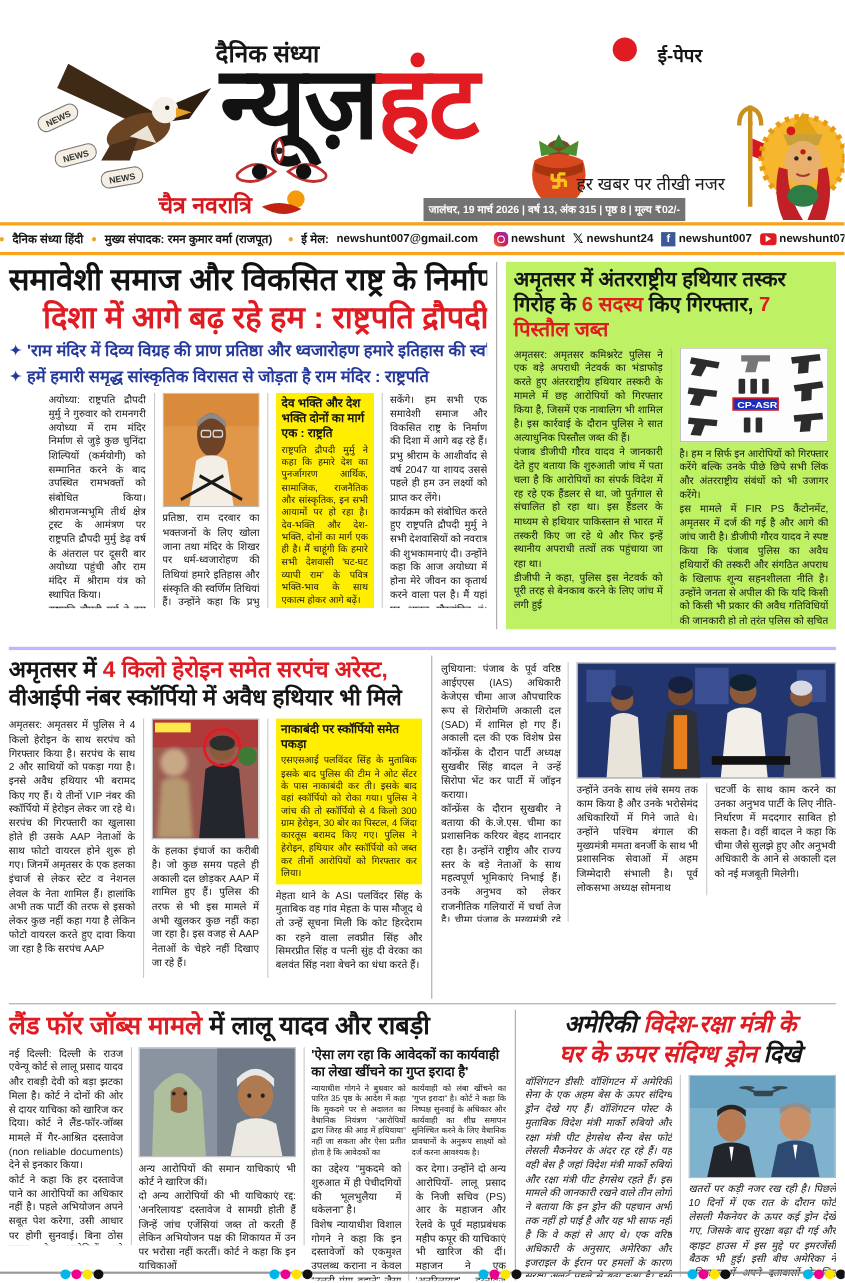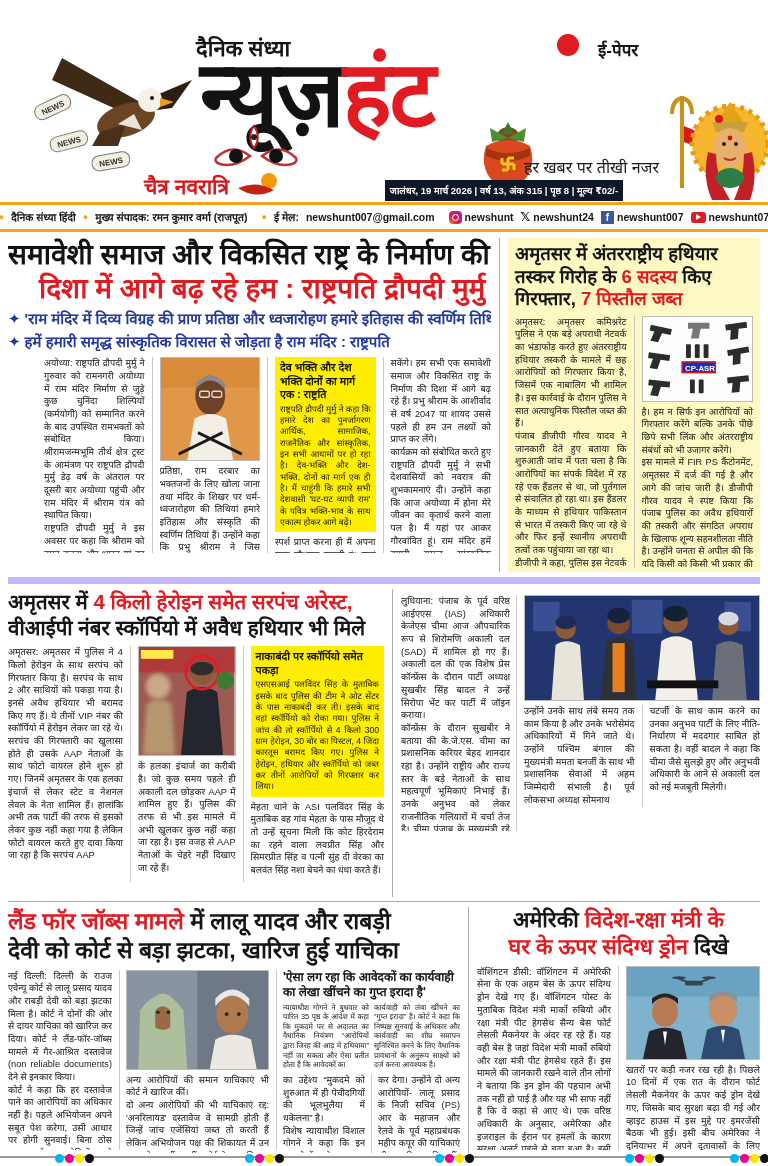--- a/index.html
+++ b/index.html
@@ -15,21 +15,21 @@
   .ed-label { position:absolute; left:196px; top:32px; font-size:22px; font-weight:900; }
   .title-row { position:absolute; left:200px; top:48px; white-space:nowrap; line-height:1; }
   .t-black { font-size:92px; font-weight:900; color:#121212; letter-spacing:-2px; }
   .t-red   { font-size:92px; font-weight:900; color:#e01b22; letter-spacing:-2px; }
   .red-dot { position:absolute; left:557px; top:34px; width:22px; height:22px; border-radius:50%; background:#e01b22; }
   .epaper { position:absolute; left:598px; top:38px; font-size:17px; font-weight:900; }
   .durga-face { position:absolute; left:212px; top:124px; }
   .festival { position:absolute; left:144px; top:172px; font-size:21px; font-weight:900; color:#d6171c; }
   .kalash { position:absolute; left:468px; top:112px; }
   .tagline { position:absolute; left:524px; top:156px; font-size:16px; font-weight:400; color:#1a1a1a; white-space:nowrap; }
-  .dateline { position:absolute; left:385px; top:180px; width:238px; height:21px; background:#0f172a; color:#fff;
+  .dateline { position:absolute; left:385px; top:180px; width:238px; height:21px; background:#737373; color:#fff;
               font-size:9.5px; font-weight:700; display:flex; align-items:center; justify-content:center; white-space:nowrap; overflow:hidden; }
   .goddess { position:absolute; right:0px; top:92px; }
   
   .infobar {
     height:30px; border-top:3px solid #f7a41c; border-bottom:3px solid #f7a41c;
     display:flex; align-items:center; justify-content:center; gap:7px;
     font-size:10.5px; font-weight:700; white-space:nowrap; overflow:hidden;
   }
   .infobar .sep { width:1px; height:16px; background:#9a9a9a; }
   .dot-o { color:#f7a41c; font-size:9px; }
@@ -37,40 +37,40 @@
   .ig-ic { width:13px; height:13px; border-radius:4px; background:linear-gradient(45deg,#f09433,#dc2743,#bc1888,#8a3ab9); position:relative; }
   .ig-ic::after { content:""; position:absolute; inset:3px; border:1.4px solid #fff; border-radius:50%; }
   .x-ic { font-weight:900; font-size:12px; color:#000; }
   .fb-ic { width:13px; height:13px; background:#3b5998; color:#fff; font-weight:900; font-size:10px; display:flex; align-items:center; justify-content:center; }
   .yt-ic { width:15px; height:11px; background:#e01b22; border-radius:3px; position:relative; }
   .yt-ic::after { content:""; position:absolute; left:5px; top:2.5px; border-left:5px solid #fff; border-top:3px solid transparent; border-bottom:3px solid transparent; }
   
   main { padding:6px 8px 0 8px; }
   .sec { display:flex; gap:8px; }
   .sec1 { height:334px; }
-  .sec2 { height:320px; border-top:7px solid #c4b5fd; padding-top:5px; margin-top:5px;justify-content:center; }
+  .sec2 { height:320px; border-top:3px solid #c4b5fd; padding-top:5px; margin-top:16px;justify-content:center; }
   .sec3 { height:252px; border-top:1px solid #a8a8a8; padding-top:5px; margin-top:4px; }
   .vrule { width:1px; background:#a8a8a8; }
   .txt { font-size:9.2px; line-height:1.38; text-align:justify; white-space:pre-line; overflow:hidden; }
   .cols { display:flex; gap:7px; overflow:hidden; }
   .col { flex:1; overflow:hidden; }
   .col + .col { border-left:1px solid #c9c9c9; padding-left:7px; }
   
   .artA { flex:1; overflow:hidden; }
   .hA1 { font-size:28px; font-weight:900; line-height:1.2; color:#121212; white-space:nowrap; }
   .hA2 { font-size:28px; font-weight:900; line-height:1.2; color:#e01b22; white-space:nowrap;margin-left:31px; }
   .subhead { color:#24399b; font-size:15px; font-weight:800; margin-top:3px; white-space:nowrap; overflow:hidden; }
   .subhead .star { color:#24399b; margin-right:4px; }
   .artA .cols { height:196px; margin-top:6px;margin-left:36px; }
   .photo { width:100%; border:1px solid #bbb; overflow:hidden; position:relative; display:block; }
   .ybox { background:#ffee00; padding:4px 5px; overflow:hidden; }
   .ybox-title { font-size:10.8px; font-weight:900; line-height:1.25; margin-bottom:2px; }
   .ybox-body { font-size:8.6px; line-height:1.32; text-align:justify; }
   
-  .artB { width:252px; background:#fef9c3; padding:5px 7px; overflow:hidden; }
+  .artB { width:300px; background:#bef264; padding:5px 7px; overflow:hidden; }
   .hB { font-size:18.5px; font-weight:900; line-height:1.22; }
   .hB .r { color:#e01b22; }
   .artB .cols { height:252px; margin-top:5px; }
   
   .artC { width:376px; overflow:hidden; }
   .hC { font-size:20.5px; font-weight:900; line-height:1.25; }
   .hC .r { color:#e01b22; }
   .banner-blue { background:#24399b; color:#fdfbe0; font-size:13.5px; font-weight:800; text-align:center;
                  padding:2px 4px; margin-top:4px; white-space:nowrap; overflow:hidden; }
   .banner-red  { background:#d6171c; color:#fff; font-size:13.5px; font-weight:800; text-align:center;
@@ -94,21 +94,21 @@
   .artE .c1 { width:104px; }
   .artE .mid { width:150px; border-left:1px solid #c9c9c9; padding-left:6px; }
   .artE .rgt { flex:1; border-left:1px solid #c9c9c9; padding-left:6px; }
   .quoteE { font-size:12px; font-weight:900; line-height:1.25; }
   .minis { display:flex; gap:5px; margin-top:3px; }
   .minis > div { flex:1; font-size:7.4px; line-height:1.3; text-align:justify; white-space:pre-line; overflow:hidden; }
   .botE { display:flex; gap:6px; margin-top:4px; }
   .botE > div { flex:1; overflow:hidden; }
   .botE > div + div { border-left:1px solid #c9c9c9; padding-left:6px; }
   
-  .artF { flex:1; overflow:hidden; }
+  .artF { flex:1; overflow:hidden;font-style:italic; }
   .hF { font-size:21.5px; font-weight:900; line-height:1.25; text-align:center; }
   .hF .r { color:#e01b22; }
   .artF .cols { height:184px; margin-top:5px; }
   
   .regline { position:absolute; left:0; right:0; bottom:8px; height:2px; background:#9a9a9a; }
   .reggroup { position:absolute; bottom:3px; display:flex; gap:1px; }
   .regdot { width:9px; height:9px; border-radius:50%; }
   .rc { background:#00b7eb; } .rm { background:#ec008c; } .ry { background:#ffe400; } .rk { background:#111; }
 </style>
 </head>
@@ -378,21 +378,21 @@
               <div class="txt">चटर्जी के साथ काम करने का उनका अनुभव पार्टी के लिए नीति-निर्धारण में मददगार साबित हो सकता है। वहीं बादल ने कहा कि चीमा जैसे सुलझे हुए और अनुभवी अधिकारी के आने से अकाली दल को नई मजबूती मिलेगी।</div>
             </div>
           </div>
         </div>
       </article>
     </section>
 
     <section class="sec sec3">
 
       <article class="artE">
-        <h2 class="hE"><span class="r">लैंड फॉर जॉब्स मामले</span><span> में लालू यादव और राबड़ी</span><br><span>देवी को कोर्ट से बड़ा झटका, खारिज हुई याचिका</span></h2>
+        <h2 class="hE"><span class="r">लैंड फॉर जॉब्स मामले</span><span> में लालू यादव और राबड़ी</span><br></h2>
         <div class="body">
           <div class="c1 txt">नई दिल्ली: दिल्ली के राउज एवेन्यू कोर्ट से लालू प्रसाद यादव और राबड़ी देवी को बड़ा झटका मिला है। कोर्ट ने दोनों की ओर से दायर याचिका को खारिज कर दिया। कोर्ट ने लैंड-फॉर-जॉब्स मामले में गैर-आश्रित दस्तावेज (non reliable documents) देने से इनकार किया।
 कोर्ट ने कहा कि हर दस्तावेज पाने का आरोपियों का अधिकार नहीं है। पहले अभियोजन अपने सबूत पेश करेगा, उसी आधार पर होगी सुनवाई। बिना ठोस बचाव के आरोपियों को अतिरिक्त दस्तावेज मांगने की अनुमति नहीं। कोर्ट ने कहा कि याचिका खारिज करने से आरोपियों को कोई नुकसान नहीं।</div>
           <div class="mid">
             <svg class="photo" height="100" viewBox="0 0 150 100" preserveAspectRatio="none">
               <rect width="150" height="100" fill="#8a93a0"></rect>
               <rect x="75" y="0" width="75" height="100" fill="#6e7886"></rect>
               <path d="M12,100 L14,40 Q36,10 60,40 L64,100 Z" fill="#aebf9e"></path>
               <ellipse cx="38" cy="42" rx="15" ry="18" fill="#9a6a44"></ellipse>
               <path d="M22,34 Q38,12 54,34 L54,58 Q50,64 46,58 L46,40 Q38,32 30,40 L30,58 Q26,64 22,58 Z" fill="#aebf9e"></path>

